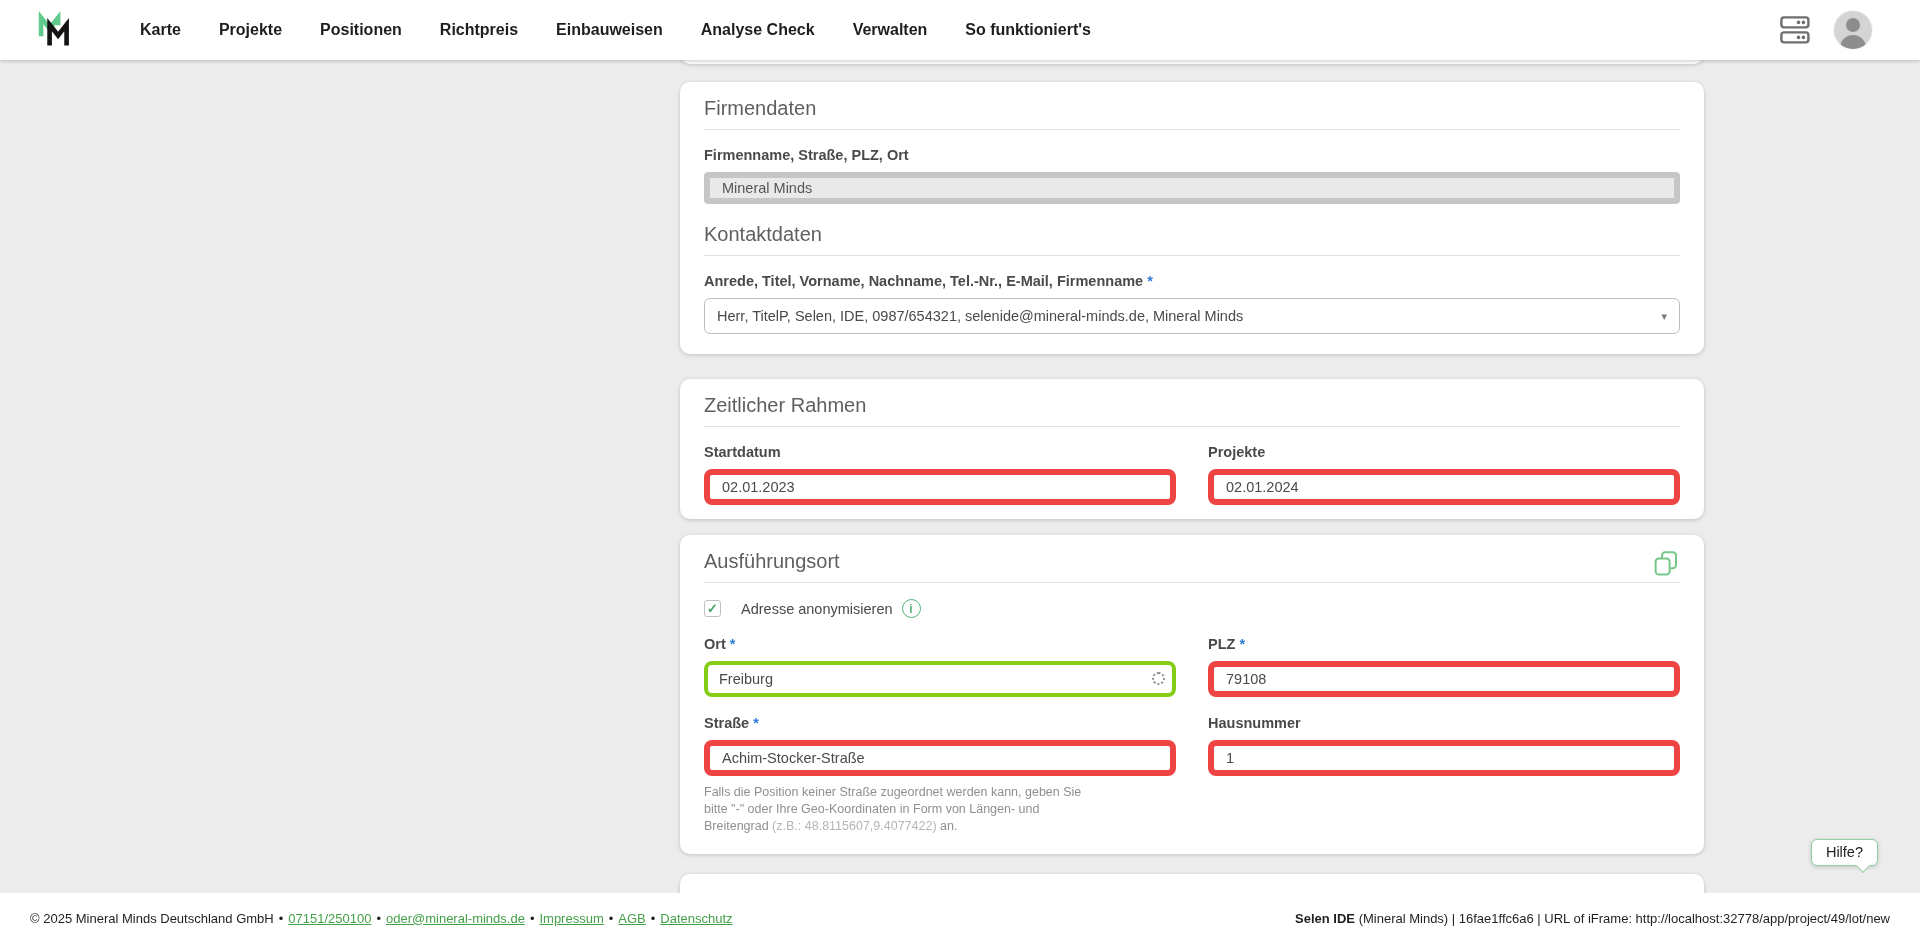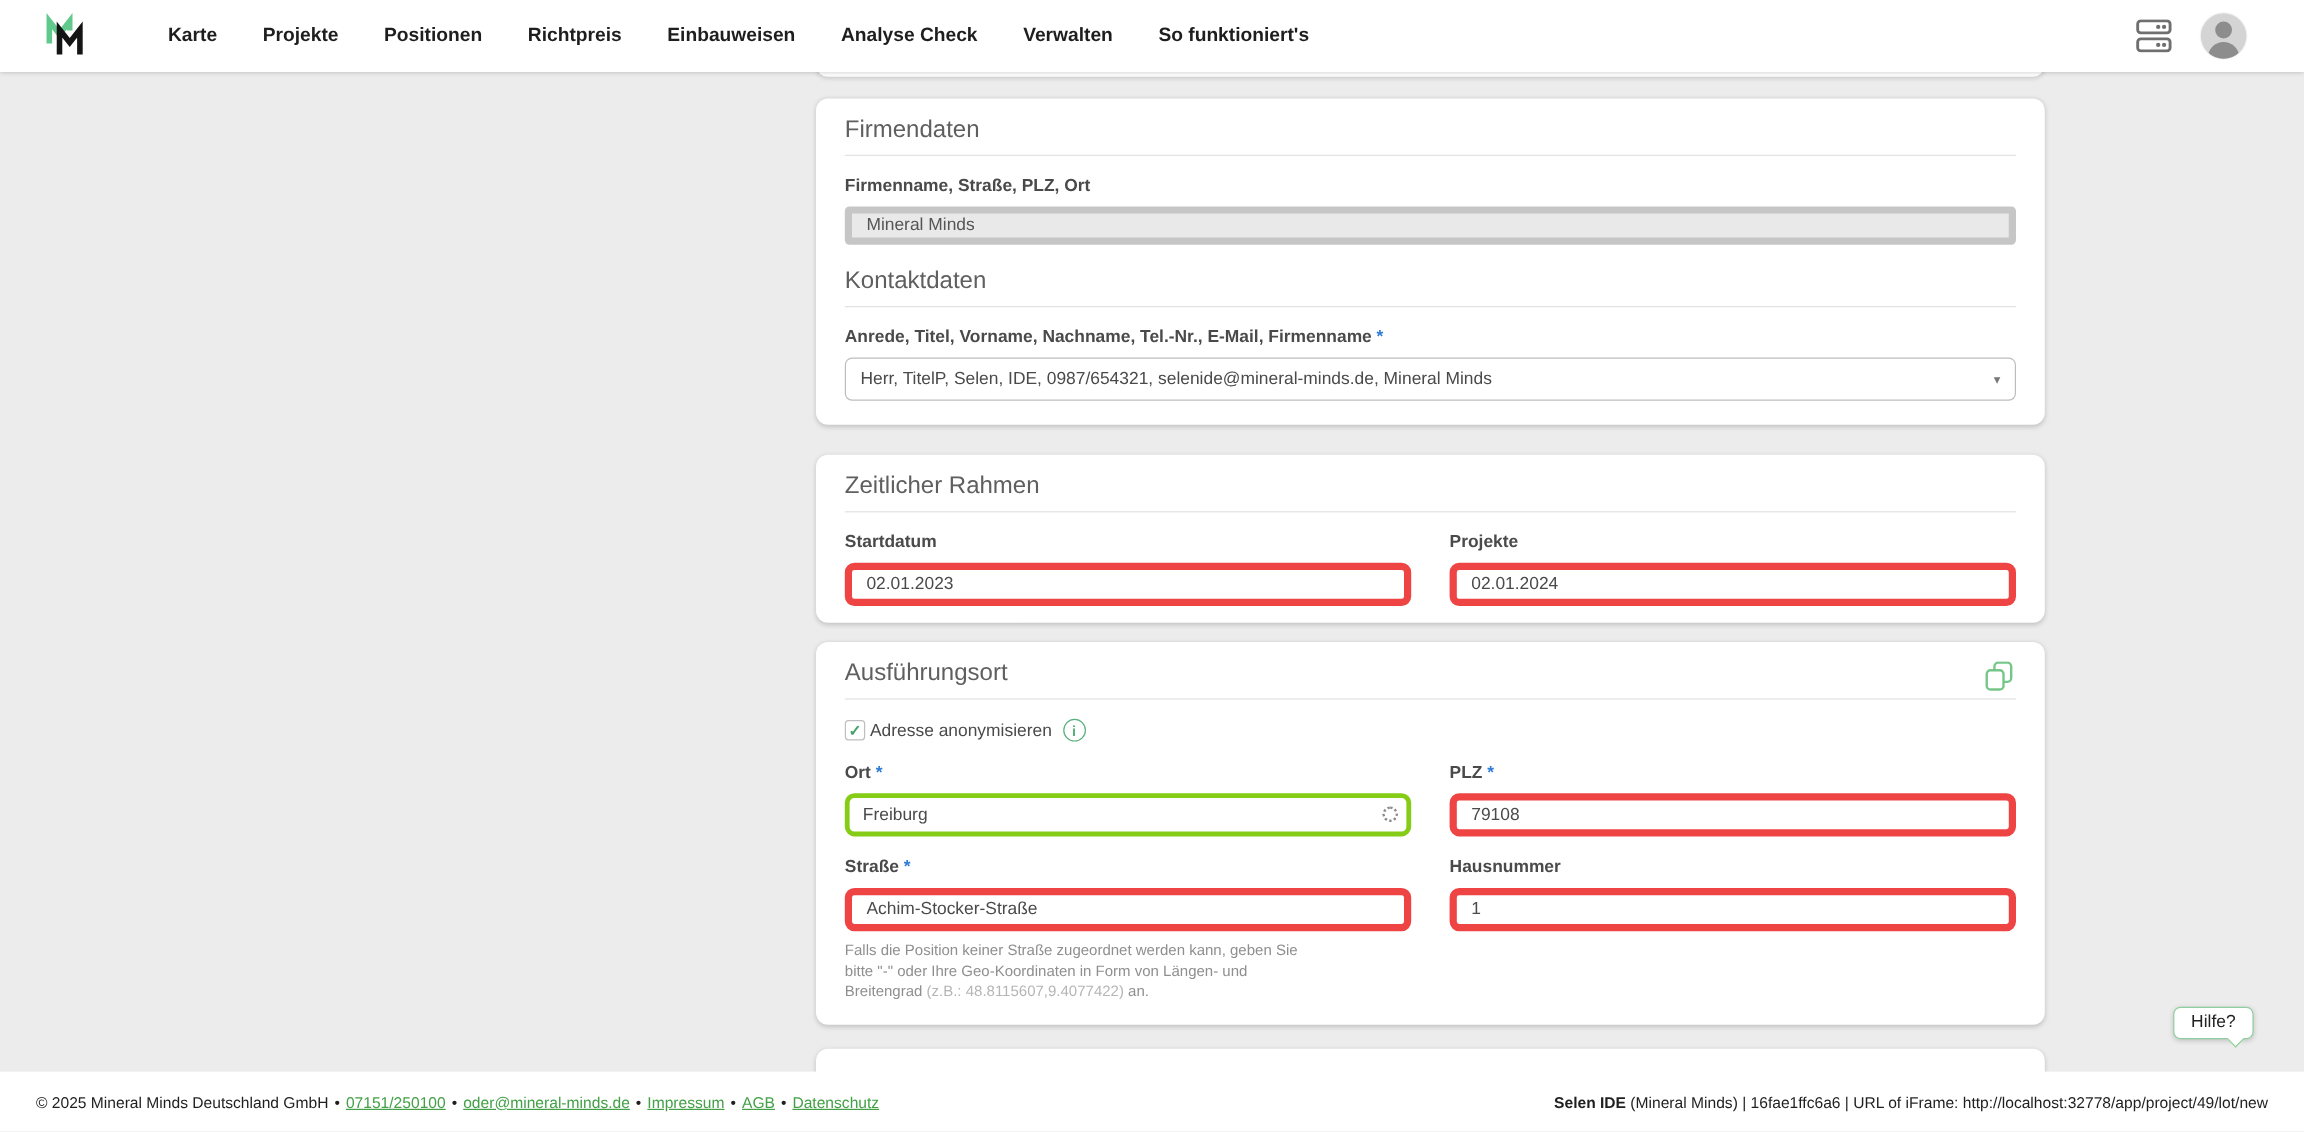--- a/index.html
+++ b/index.html
@@ -83,21 +83,21 @@
   .caret { color:#777; font-size:11px; margin-left:10px; }
 
   .grid-2 { display:grid; grid-template-columns:1fr 1fr; column-gap:32px; row-gap:17px; }
 
   .checkbox-row { display:flex; align-items:center; margin-bottom:17px; }
   .checkbox {
     width:17px; height:17px; border:1px solid #bfbfbf; border-radius:3px; background:#fff;
     display:flex; align-items:center; justify-content:center; cursor:pointer;
     font-size:13px; font-weight:700; color:#45a46c; line-height:1;
   }
-  .checkbox-label { font-size:14.5px; color:#4a4a4a; margin-left:4px; }
+  .checkbox-label { font-size:14.5px; color:#4a4a4a; margin-left:20px; }
   .info-icon {
     width:19px; height:19px; border:1.6px solid #55b27a; border-radius:50%;
     display:flex; align-items:center; justify-content:center;
     color:#55b27a; font-size:12px; font-weight:600; margin-left:9px; cursor:pointer;
     font-style:normal;
   }
 
   .copy-btn { position:absolute; top:16px; right:26px; width:24px; height:26px; cursor:pointer; }
 
   .helper {

